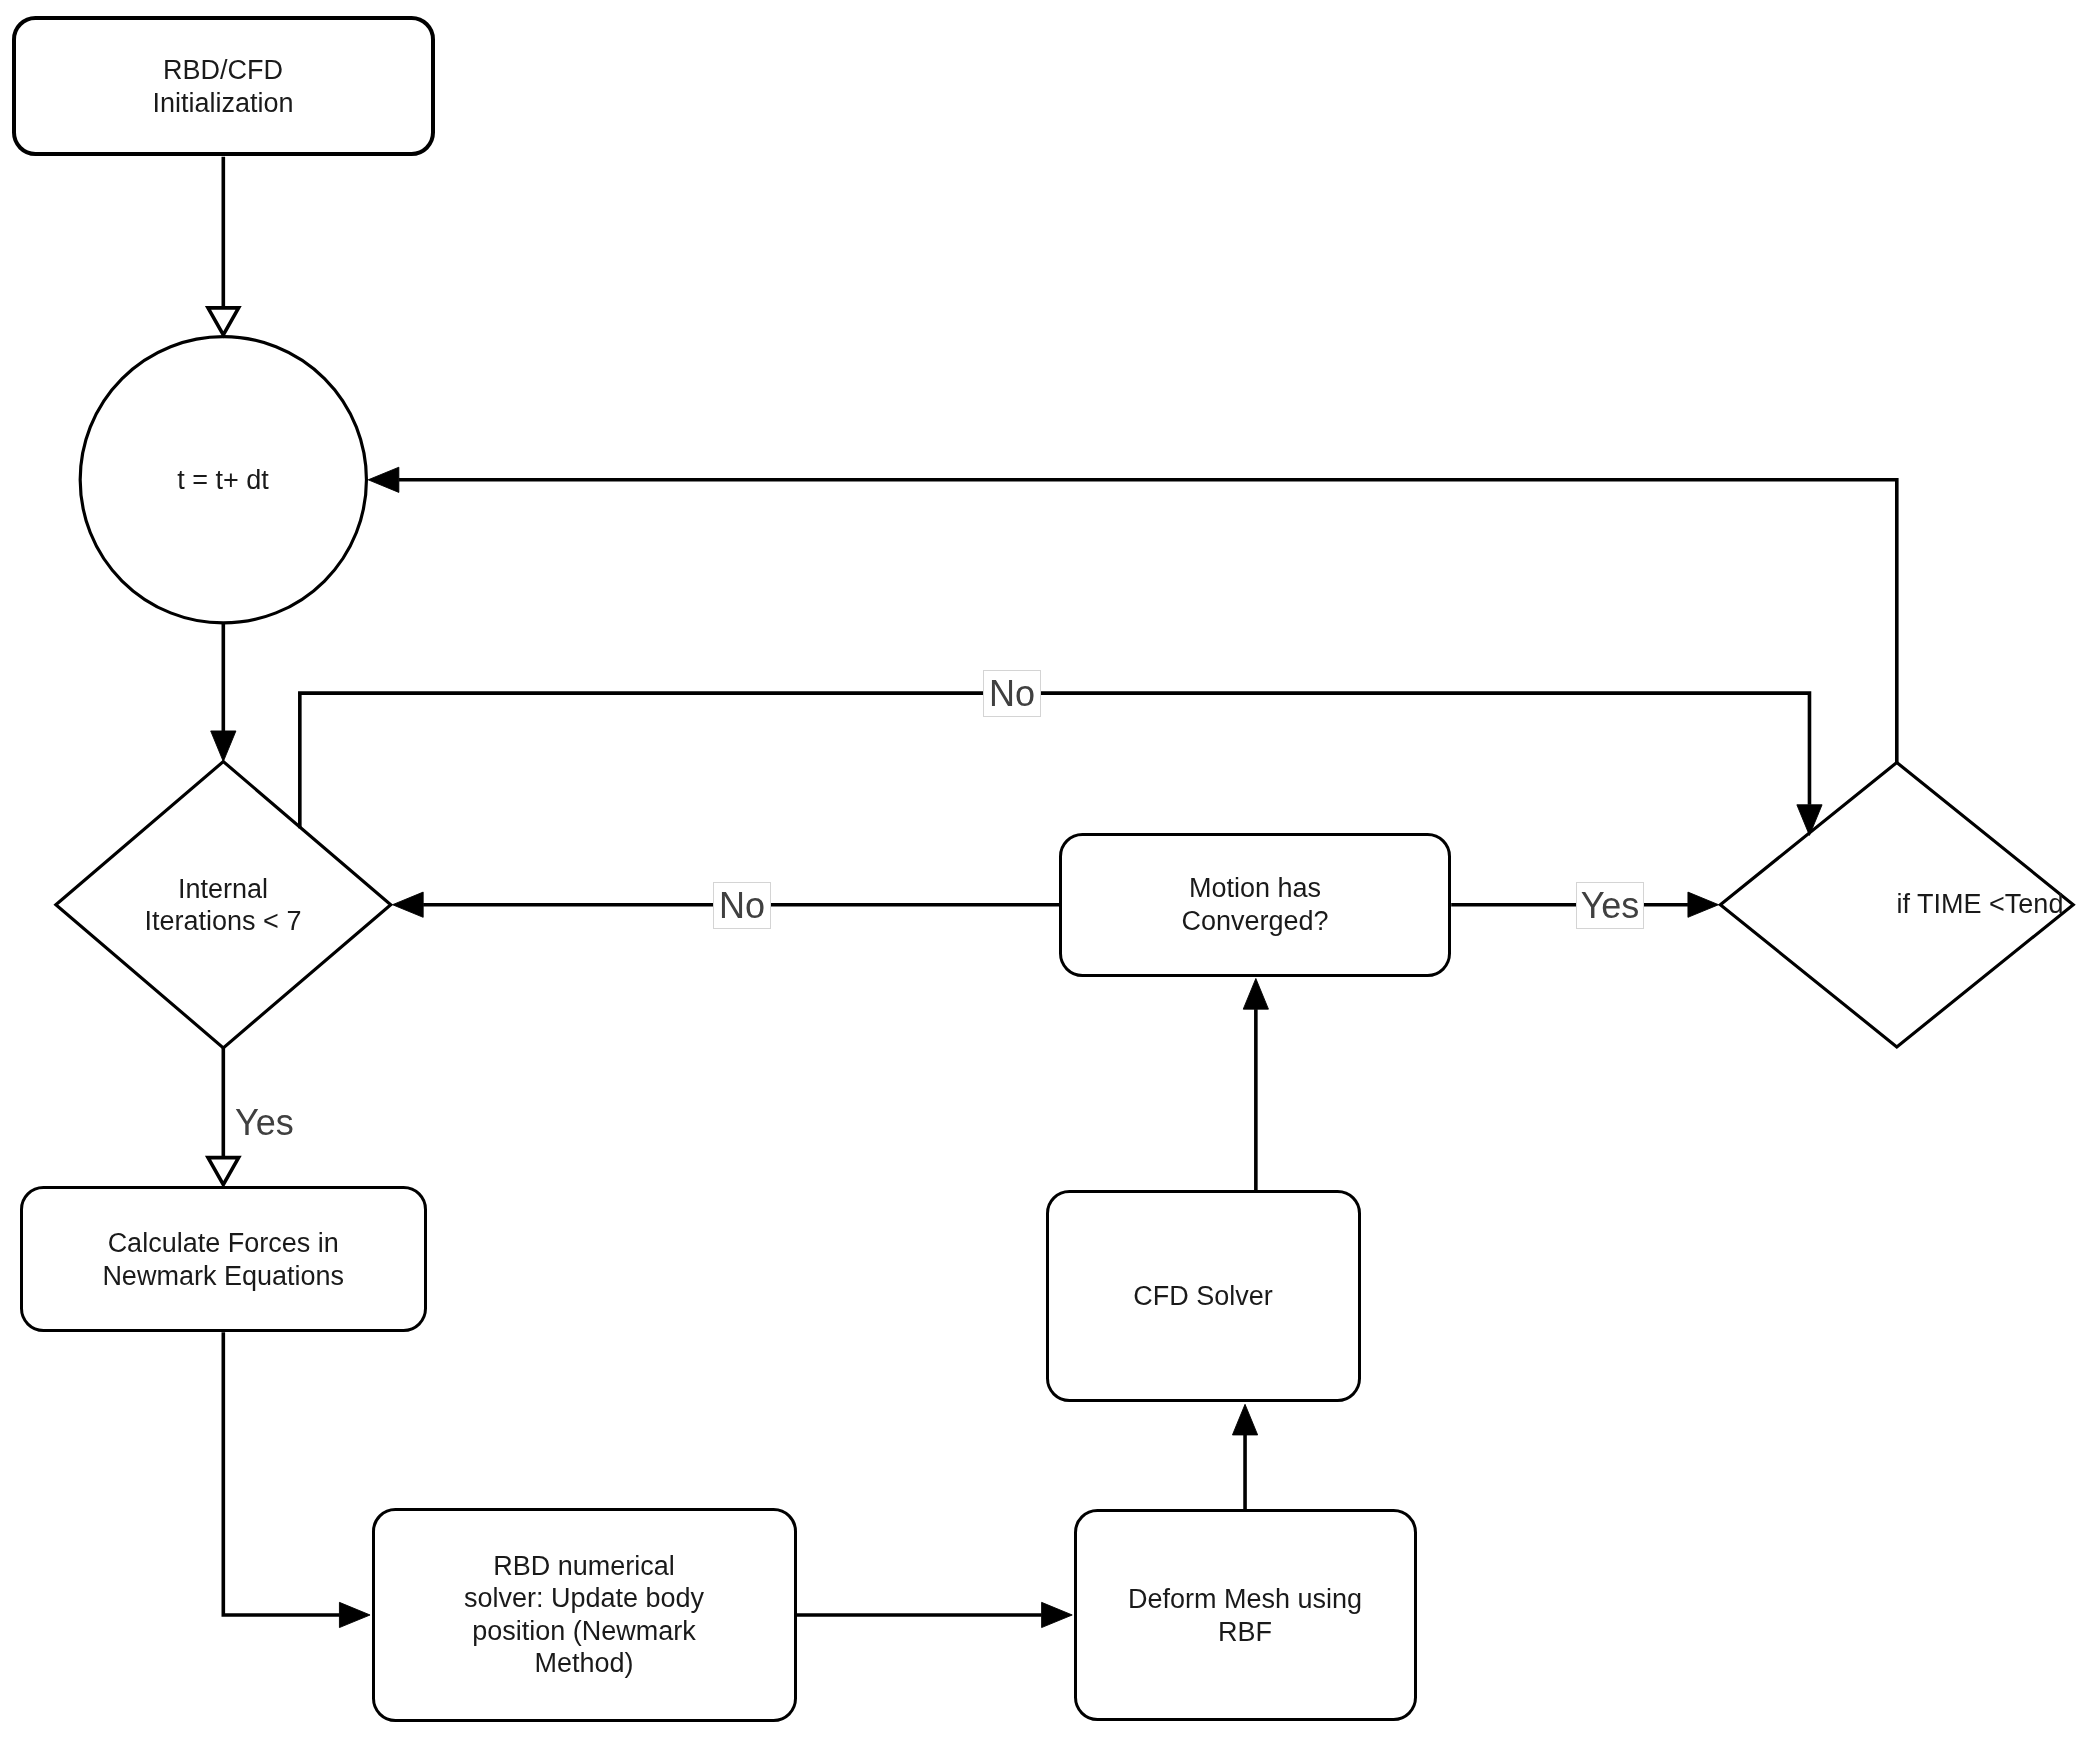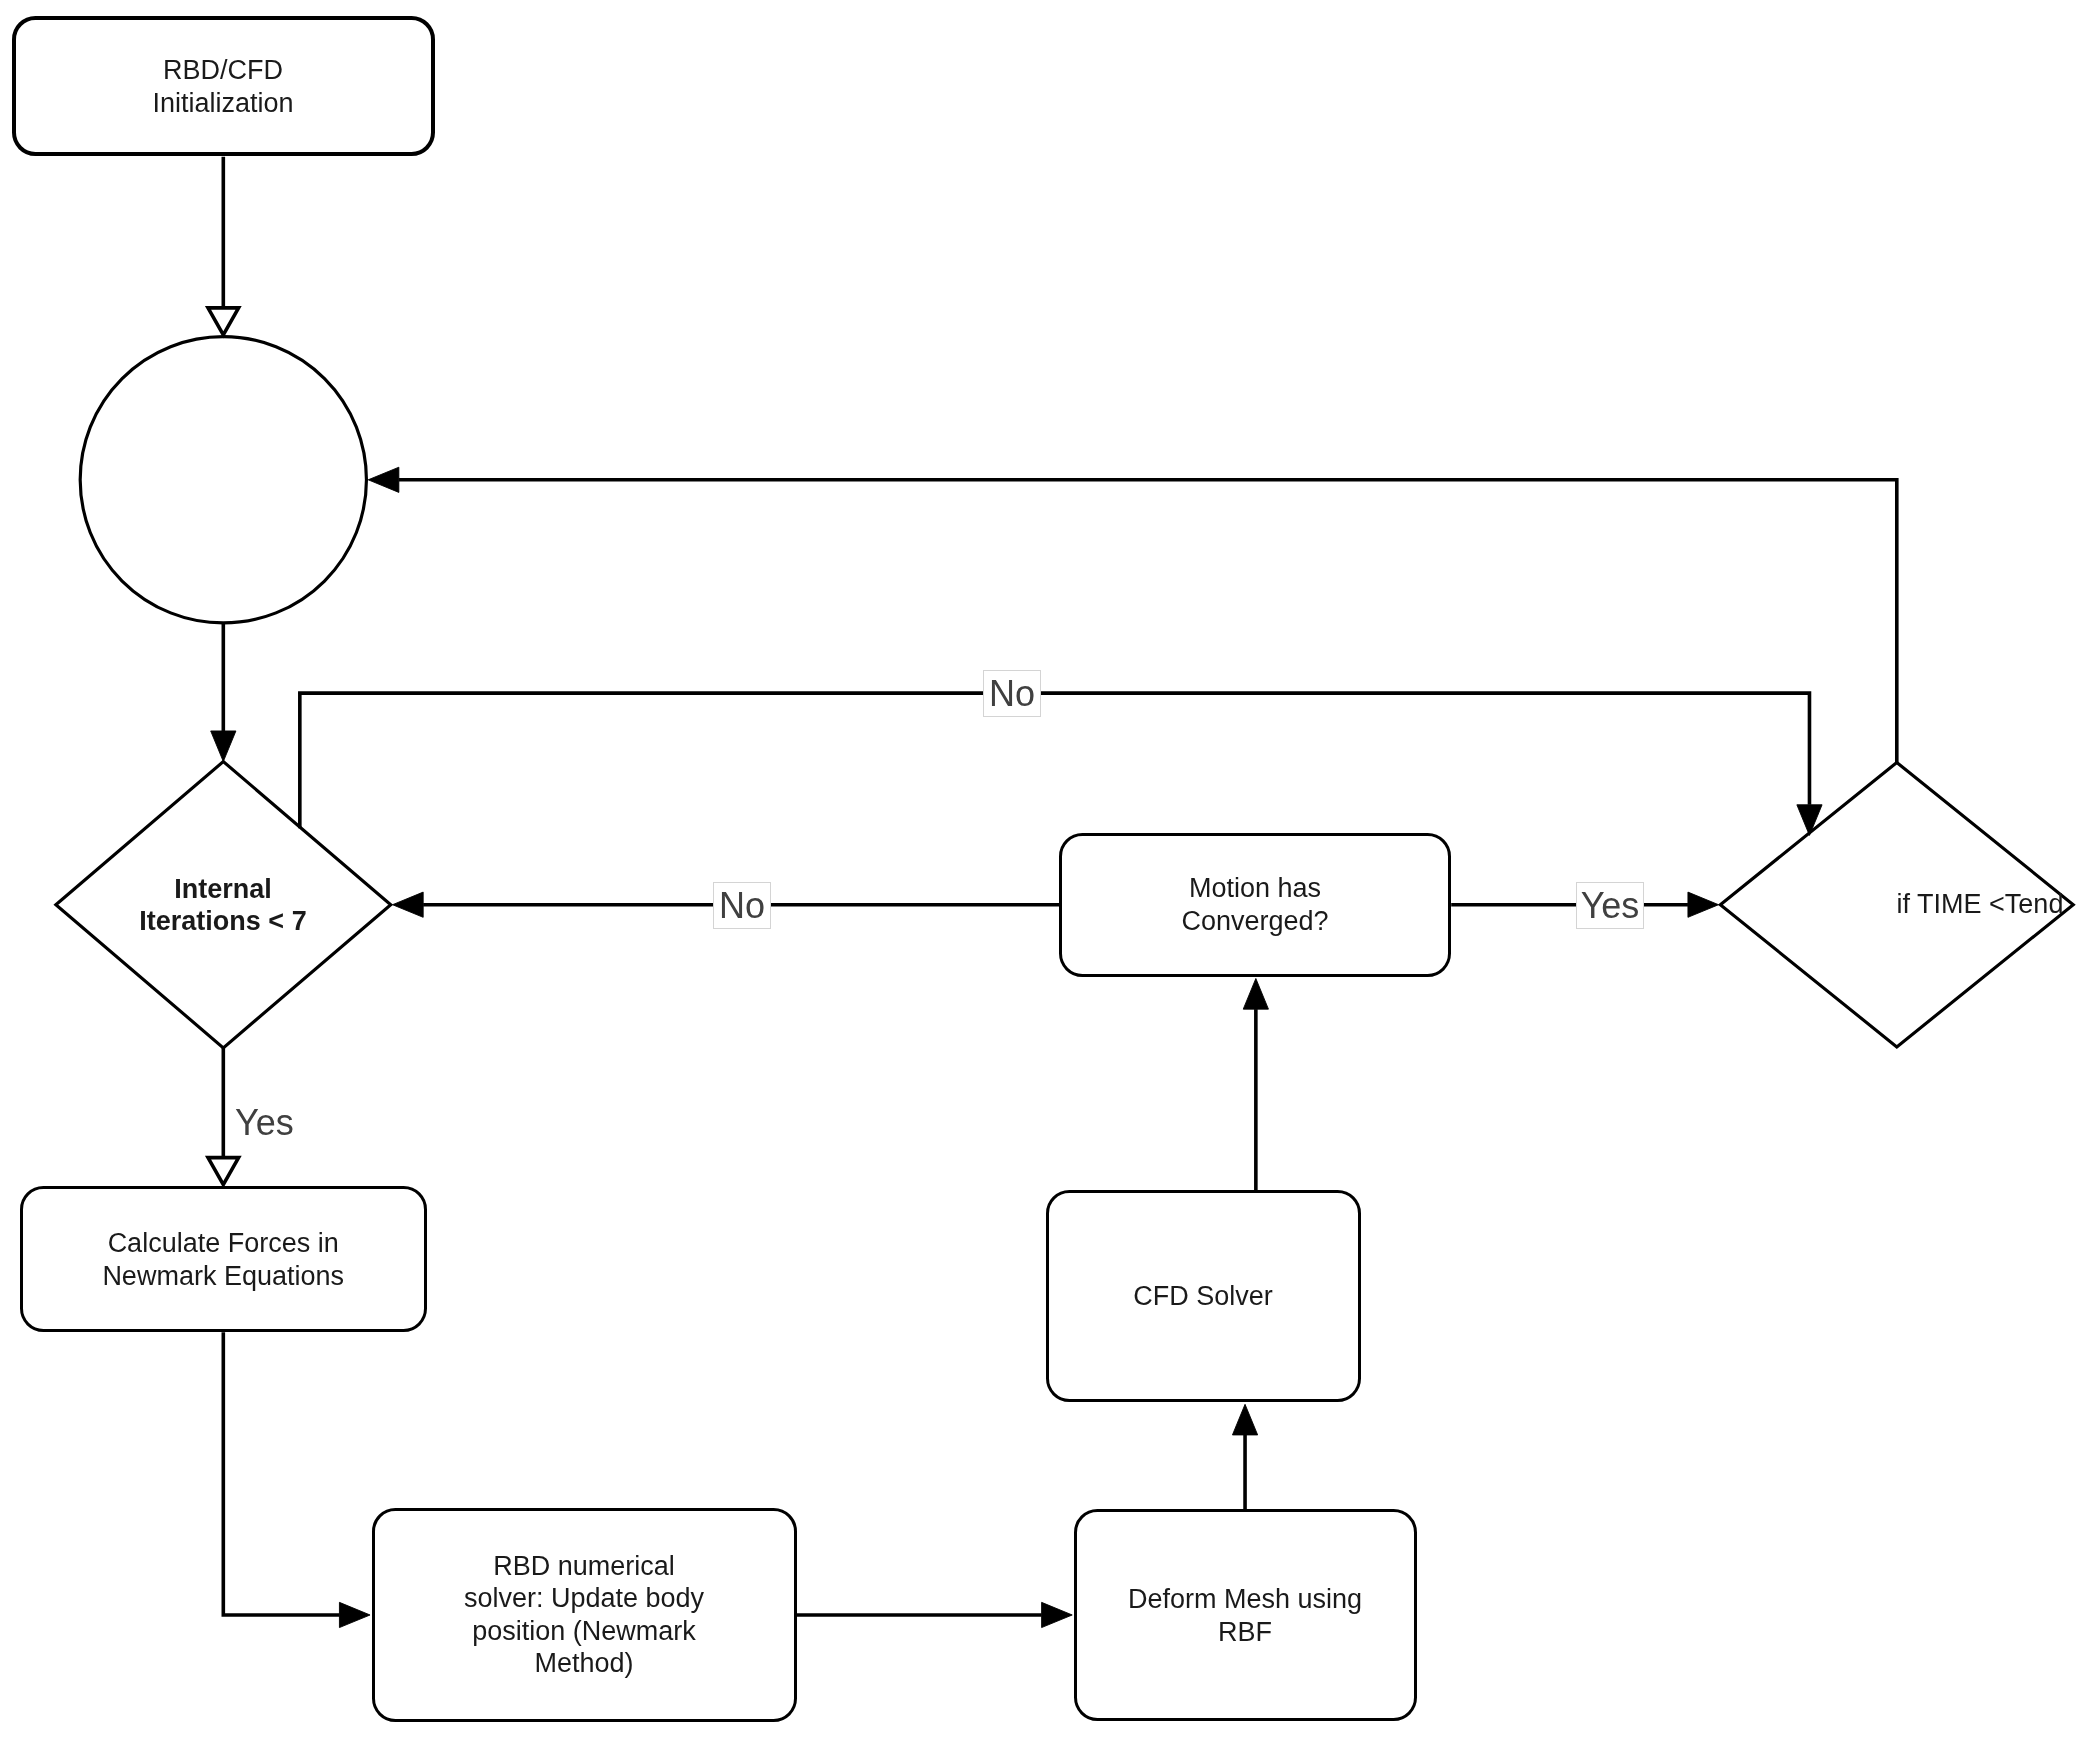--- a/index.html
+++ b/index.html
@@ -108,21 +108,22 @@
 
   <div class="node-box" style="left:11.7px;top:16px;width:423px;height:140px;border-width:4.5px;"></div>
   <div class="node-box" style="left:20px;top:1186px;width:407px;height:146px;"></div>
   <div class="node-box" style="left:372px;top:1508px;width:425px;height:214px;"></div>
   <div class="node-box" style="left:1074px;top:1509px;width:343px;height:212px;"></div>
   <div class="node-box" style="left:1046px;top:1190px;width:315px;height:212px;"></div>
   <div class="node-box" style="left:1059px;top:833px;width:392px;height:144px;"></div>
 
   <div class="shape-label" style="left:25px;top:36px;width:396px;height:101px;">RBD/CFD
 Initialization</div>
-  <div class="shape-label" style="left:43px;top:842px;width:360px;height:126px;font-weight:bold;">Internal
+  <div class="shape-label" style="left:61px;top:426px;width:324px;height:108px;">t = t+ dt</div>
+  <div class="shape-label" style="left:43px;top:842px;width:360px;height:126px;">Internal
 Iterations &lt; 7</div>
   <div class="shape-label" style="left:7.2px;top:1209px;width:432px;height:101px;">Calculate Forces in
 Newmark Equations</div>
   <div class="shape-label" style="left:1047px;top:1565px;width:396px;height:101px;">Deform Mesh using
 RBF</div>
   <div class="shape-label" style="left:377px;top:1519px;width:414px;height:191px;">RBD numerical
 solver: Update body
 position (Newmark
 Method)</div>
   <div class="shape-label" style="left:1005px;top:1271px;width:396px;height:50px;">CFD Solver</div>

